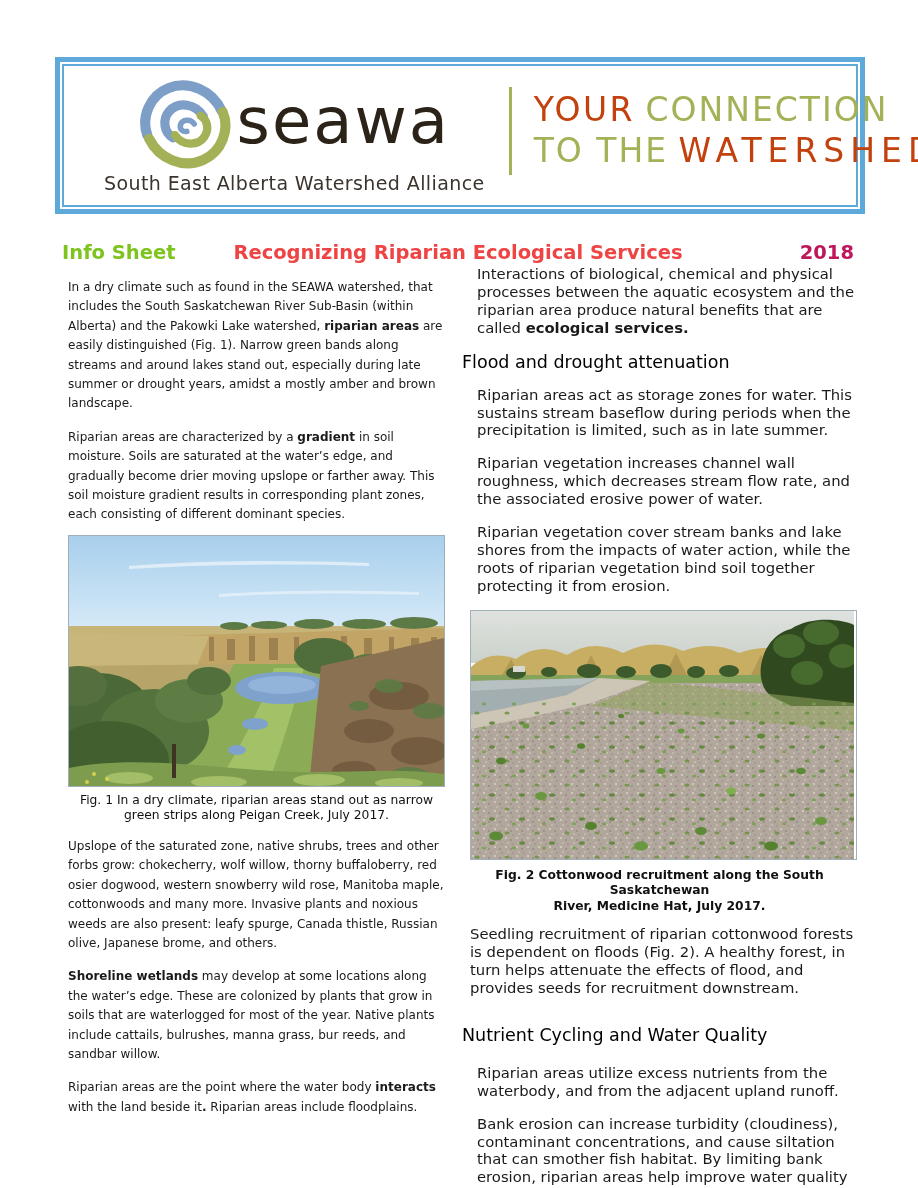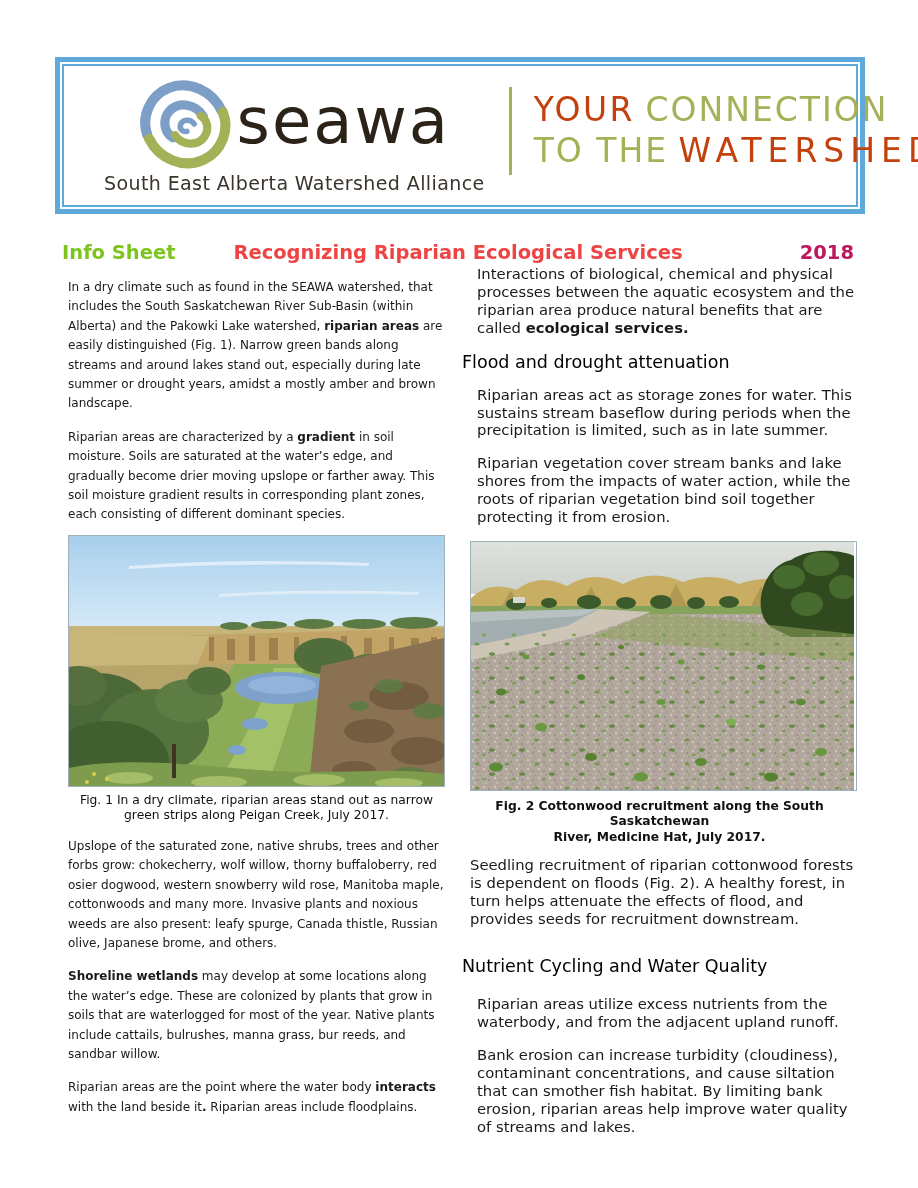--- a/index.html
+++ b/index.html
@@ -209,20 +209,21 @@
     <p>Upslope of the saturated zone, native shrubs, trees and other forbs grow: chokecherry, wolf willow, thorny buffaloberry, red osier dogwood, western snowberry wild rose, Manitoba maple, cottonwoods and many more. Invasive plants and noxious weeds are also present: leafy spurge, Canada thistle, Russian olive, Japanese brome, and others.</p>
     <p><b>Shoreline wetlands</b><span> may develop at some locations along the water’s edge. These are colonized by plants that grow in soils that are waterlogged for most of the year. Native plants include cattails, bulrushes, manna grass, bur reeds, and sandbar willow.</span></p>
     <p><span>Riparian areas are the point where the water body </span><b>interacts</b><span> with the land beside it</span><b>.</b><span> Riparian areas include floodplains.</span></p>
   </div>
 
   <div class="col-right">
     <p><span>Interactions of biological, chemical and physical processes between the aquatic ecosystem and the riparian area produce natural benefits that are called </span><b>ecological services.</b></p>
 
     <h2>Flood and drought attenuation</h2>
     <p>Riparian areas act as storage zones for water. This sustains stream baseflow during periods when the precipitation is limited, such as in late summer.</p>
+    <p>Riparian vegetation increases channel wall roughness, which decreases stream flow rate, and the associated erosive power of water.</p>
     <p>Riparian vegetation cover stream banks and lake shores from the impacts of water action, while the roots of riparian vegetation bind soil together protecting it from erosion.</p>
 
     <div class="figure" style="margin-left:8px; margin-top:4px;">
       <svg viewBox="0 0 383 248" width="383" height="248">
         <defs>
           <linearGradient id="sky2" x1="0" y1="0" x2="0" y2="1">
             <stop offset="0" stop-color="#dfe2de"></stop>
               <stop offset="1" stop-color="#cbd1cb"></stop>
           </linearGradient>
           <pattern id="pebbles" width="11" height="9" patternUnits="userSpaceOnUse">

